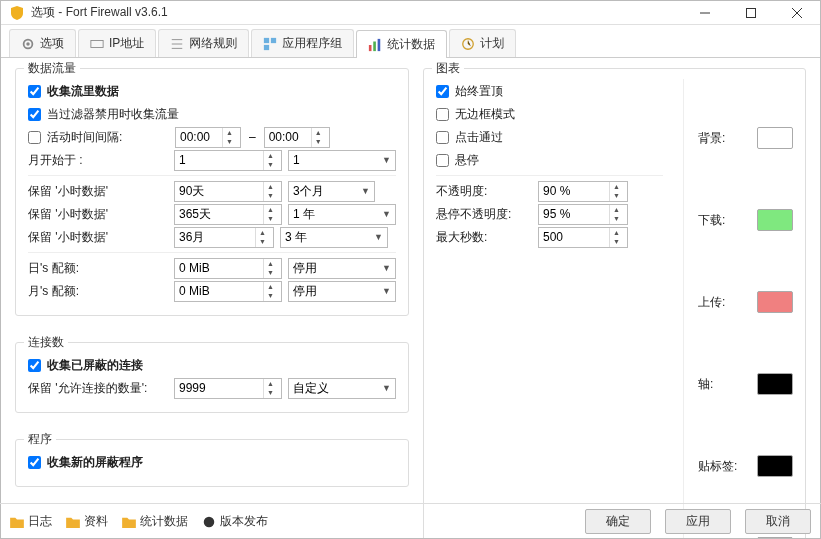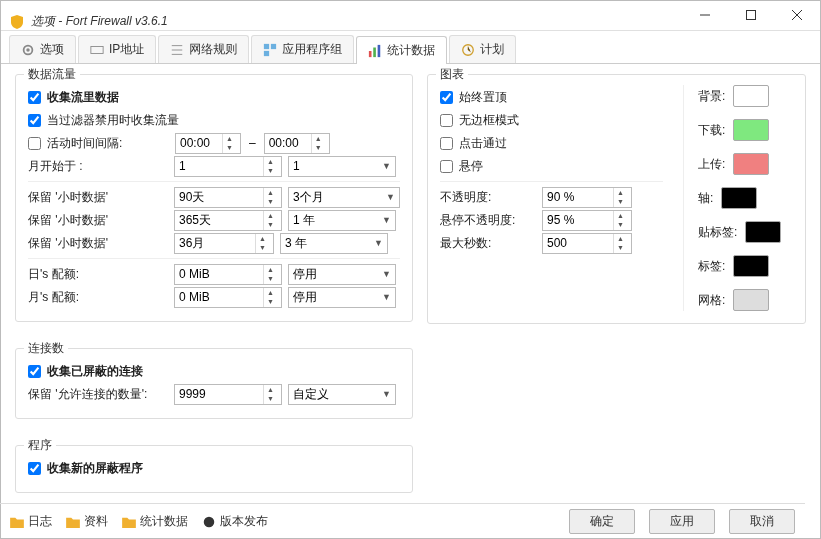--- a/index.html
+++ b/index.html
@@ -1,17 +1,17 @@
 <!DOCTYPE html>
 <html><head>
 <meta charset="utf-8">
 <style>
 * { box-sizing: border-box; margin: 0; padding: 0; font-family: "Microsoft YaHei", "Segoe UI", sans-serif; font-size: 12px; }
 body { background: #fff; width: 821px; height: 539px; overflow: hidden; border: 1px solid #bbb; }
-.titlebar { height: 30px; display: flex; align-items: flex-end; padding-left: 8px; border-bottom: 1px solid #e0e0e0; font-style: italic; }
+.titlebar { height: 24px; display: flex; align-items: center; padding-left: 8px; border-bottom: 1px solid #e0e0e0; }
 .titlebar .app-icon { width: 16px; height: 16px; margin-right: 6px; }
 .titlebar .title { flex: 1; color: #333; }
 .winbtns { display: flex; }
 .winbtn { width: 46px; height: 30px; display: flex; align-items: center; justify-content: center; }
 .winbtn svg { width: 10px; height: 10px; }
 .tabs { display: flex; border-bottom: 1px solid #ccc; padding: 4px 8px 0 8px; gap: 2px; }
 .tab { display: flex; align-items: center; gap: 5px; padding: 5px 11px; border: 1px solid transparent; border-bottom: none; border-radius: 3px 3px 0 0; color: #333; }
 .tab.active { background: #fff; border-color: #ccc; position: relative; top: 1px; }
 .tab:not(.active) { background: #f6f6f6; border-color: #ddd; }
 .content { display: flex; padding: 10px 14px; gap: 14px; }
@@ -24,22 +24,22 @@
 .label { color: #222; }
 .select, .spin, .textinput { border: 1px solid #bbb; background: #fff; height: 21px; display: flex; align-items: center; padding: 0 4px; position: relative; }
 .select { justify-content: space-between; }
 .select .caret { font-size: 9px; color: #555; }
 .spin { justify-content: space-between; }
 .spin .spin-btns { width: 14px; display: flex; flex-direction: column; border-left: 1px solid #ddd; height: 100%; }
 .spin .spin-btns div { flex: 1; display: flex; align-items: center; justify-content: center; font-size: 7px; color: #555; }
 .dash { padding: 0 2px; }
 .colorswatch { width: 36px; height: 22px; border: 1px solid #aaa; border-radius: 2px; }
 .chartcolors { display: flex; flex-direction: column; gap: 12px; }
-.chartcolors .crow { display: flex; align-items: center; gap: 8px; }
-.footer { position: absolute; bottom: 0; left: 0; right: 16px; height: 36px; border-top: 1px solid #ddd; display: flex; align-items: center; padding: 0 10px; gap: 14px; }
+.chartcolors .crow { display: flex; align-items: center; justify-content: space-between; gap: 8px; margin-top: 48px; }
+.footer { position: absolute; bottom: 0; left: 0; right: 0; height: 36px; border-top: 1px solid #ddd; display: flex; align-items: center; padding: 0 10px; gap: 14px; }
 .footer .link { display: flex; align-items: center; gap: 4px; color: #333; }
 .footer .spacer { flex: 1; }
 .btn { border: 1px solid #b5b5b5; background: #eee; padding: 3px 20px; border-radius: 2px; color: #333; }
 .ico-folder { width: 14px; height: 12px; }
 .tabico { width: 14px; height: 14px; }
 </style>
 </head>
 <body>
 
 <div class="titlebar">
@@ -159,21 +159,21 @@
       <hr class="hr">
       <div class="row">
         <span class="label" style="width:140px">保留 '小时数据'</span>
         <div class="spin" style="width:108px">
             <span>90天</span>
             <div class="spin-btns">
               <div>▲</div>
               <div>▼</div>
             </div>
           </div>
-        <div class="select" style="width:112px">
+        <div class="select" style="width:87px">
             <span>3个月</span>
             <span class="caret">▼</span>
           </div>
       </div>
       <div class="row">
         <span class="label" style="width:140px">保留 '小时数据'</span>
         <div class="spin" style="width:108px">
             <span>365天</span>
             <div class="spin-btns">
               <div>▲</div>

